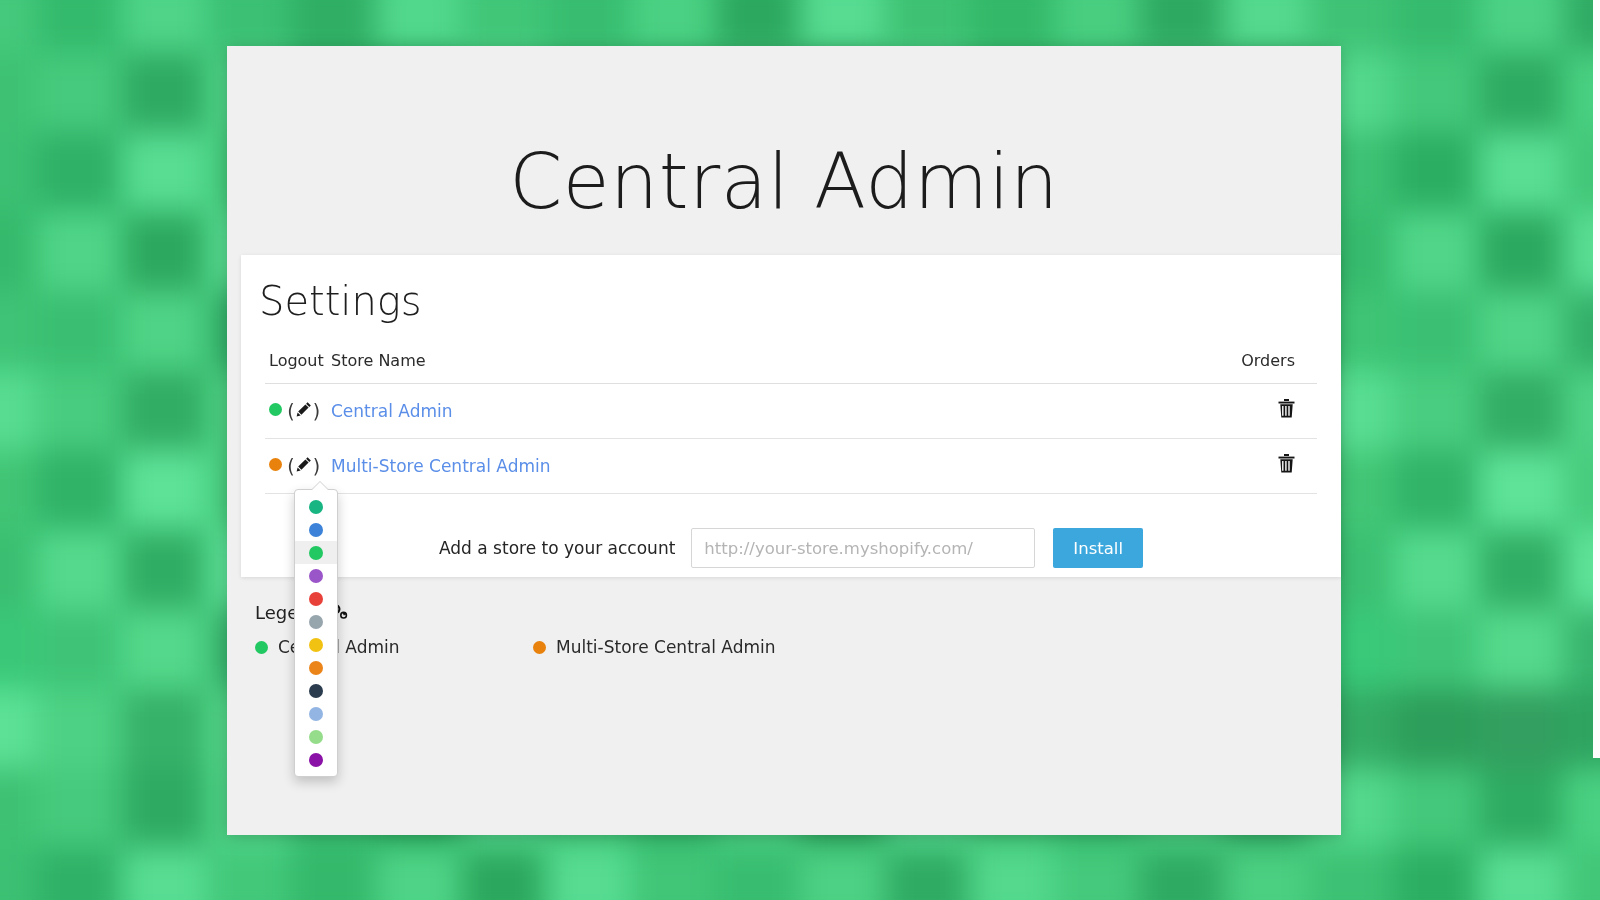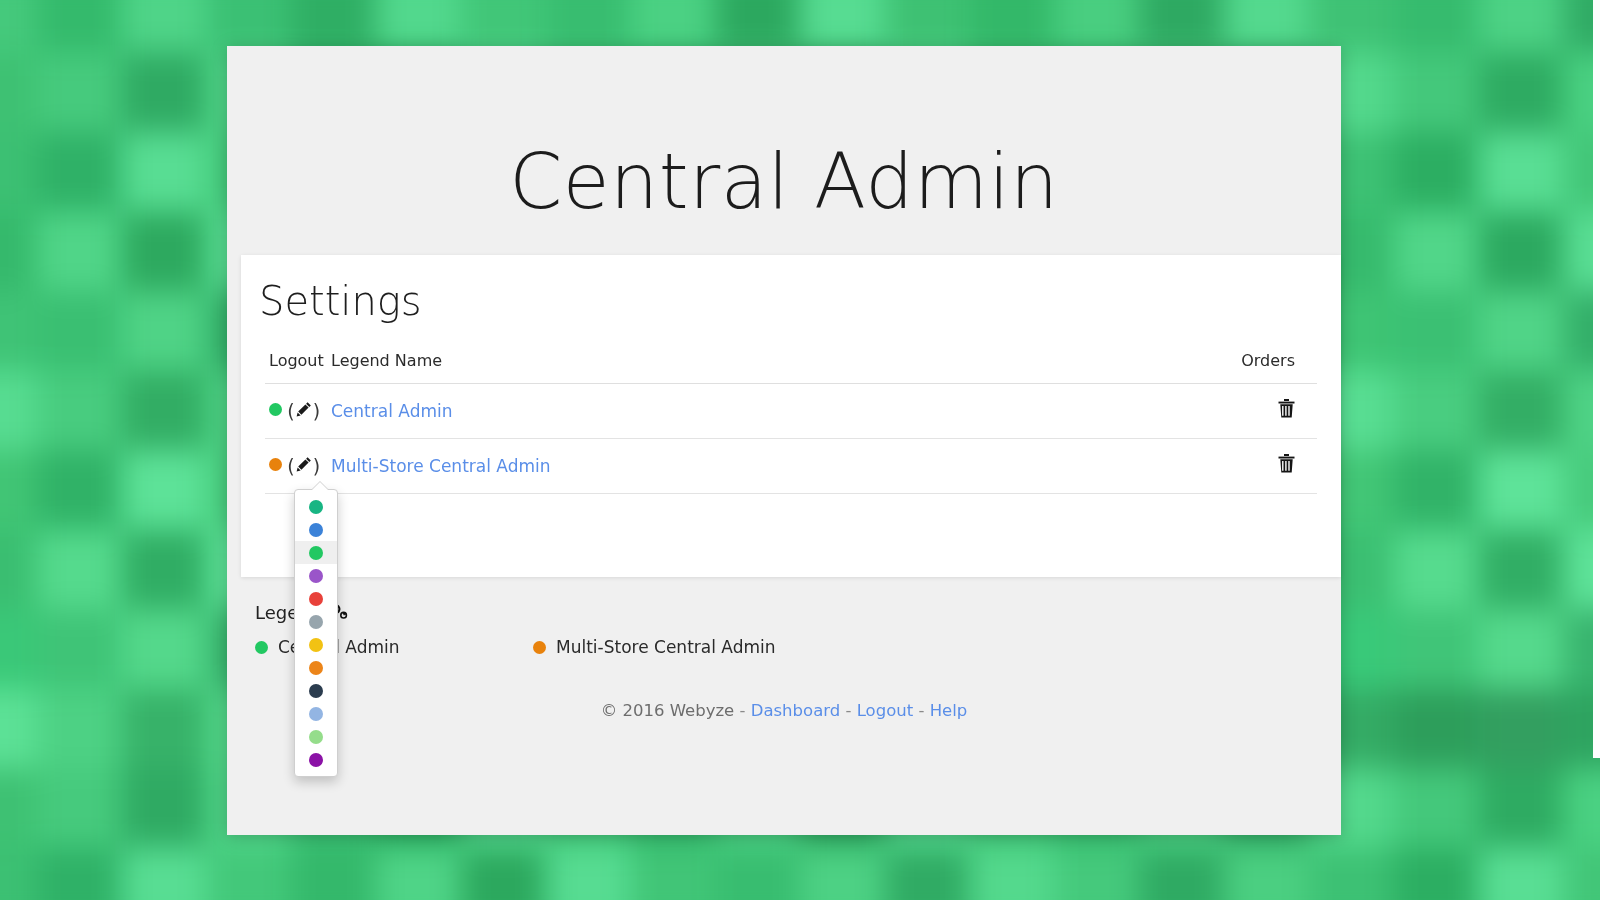--- a/index.html
+++ b/index.html
@@ -487,21 +487,21 @@
     </nav>
 
   <div id="content-card">
 
     <div id="settings-heading">Settings</div>
 
     <table id="stores-table">
       <thead>
         <tr>
           <th class="col-color">Logout</th>
-          <th class="col-name">Legend Name</th>
+          <th class="col-name">Store Name</th>
           <th class="col-actions">Orders</th>
         </tr>
       </thead>
       <tbody id="stores-tbody">
           <tr>
             <td class="cell-color"><span class="color-dot" style="background:#22c862"></span>&nbsp;<span class="paren">(</span><span class="pencil-btn"><svg width="16" height="16" viewBox="0 0 16 16" aria-hidden="true">
                   <path d="M11.6 1.2l3.2 3.2-1.5 1.5-3.2-3.2 1.5-1.5z" fill="#1a1a1a"></path>
                   <path d="M9.4 3.4l3.2 3.2-7.2 7.2-3.2-3.2 7.2-7.2z" fill="#1a1a1a"></path>
                   <path d="M1.6 11.4l3 3-4 1 1-4z" fill="#1a1a1a"></path>
                 </svg></span><span class="paren">)</span></td>
@@ -521,20 +521,25 @@
             <td><a class="store-link">Multi-Store Central Admin</a></td>
             <td class="cell-actions"><span class="trash-btn"><svg width="17" height="19" viewBox="0 0 17 19" aria-hidden="true">
                   <path d="M6 0h5v2h-5z" fill="#151515"></path>
                   <path d="M0.5 2.6h16v1.9h-16z" fill="#151515"></path>
                   <path d="M2.3 5.3h12.4l-1 13.1H3.3l-1-13.1zm1.8 1.6v9.9h1.4V6.9H4.1zm3.1 0v9.9h1.4V6.9H7.2zm3.1 0v9.9h1.4V6.9h-1.4z" fill="#151515"></path>
                 </svg></span></td>
           </tr>
         </tbody>
     </table>
 
+    <div id="add-store-row">
+      <span id="add-store-label">Add a store to your account</span>
+      <input id="store-url-input" type="text" placeholder="http://your-store.myshopify.com/" style="">
+      <button id="install-btn">Install</button>
+    </div>
   </div>
 
   <div id="legend">
     <div id="legend-title">
       <span>Legend</span>
       <span style="display:inline-block;line-height:0;">
         <svg width="19" height="17" viewBox="0 0 19 17" aria-hidden="true">
           <g fill="#111">
             <path d="M7.1 1.2l.5 1.3 1.4.1.6 1.2-1 1 .3 1.4-1.2.7-1.1-.9-1.3.5-.8-1.1.6-1.2-.6-1.3.9-1 1.3.4z"></path>
             <circle cx="6.4" cy="5.1" r="1.7" fill="#fff"></circle>
@@ -550,29 +555,20 @@
           <span class="legend-dot" style="background:#22c862"></span>
           <span>Central Admin</span>
         </div>
         <div class="legend-item">
           <span class="legend-dot" style="background:#e8820c"></span>
           <span>Multi-Store Central Admin</span>
         </div>
       </div>
   </div>
 
-  <div id="footer">
-    <span>© 2016 Webyze</span>
-    <span class="sep">-</span>
-    <a>Dashboard</a>
-    <span class="sep">-</span>
-    <a>Logout</a>
-    <span class="sep">-</span>
-    <a>Help</a>
-  </div>
 
 </div>
 
 <div id="color-dropdown">
   <div class="caret-outer"></div>
   <div class="caret-inner"></div>
   <div id="color-dropdown-list">
       <div class="cd-item">
         <span class="cd-swatch" style="background:#18b583"></span>
       </div>

